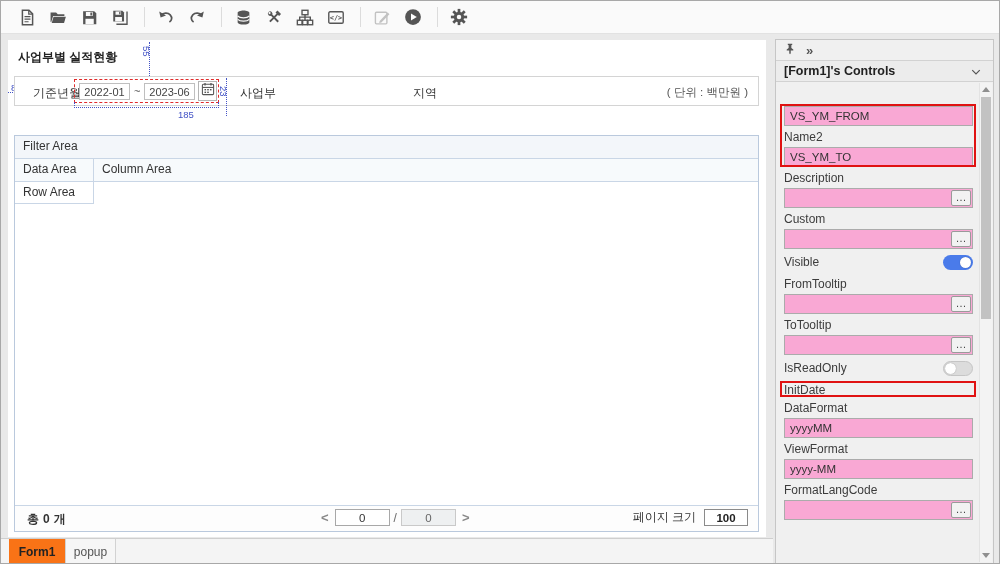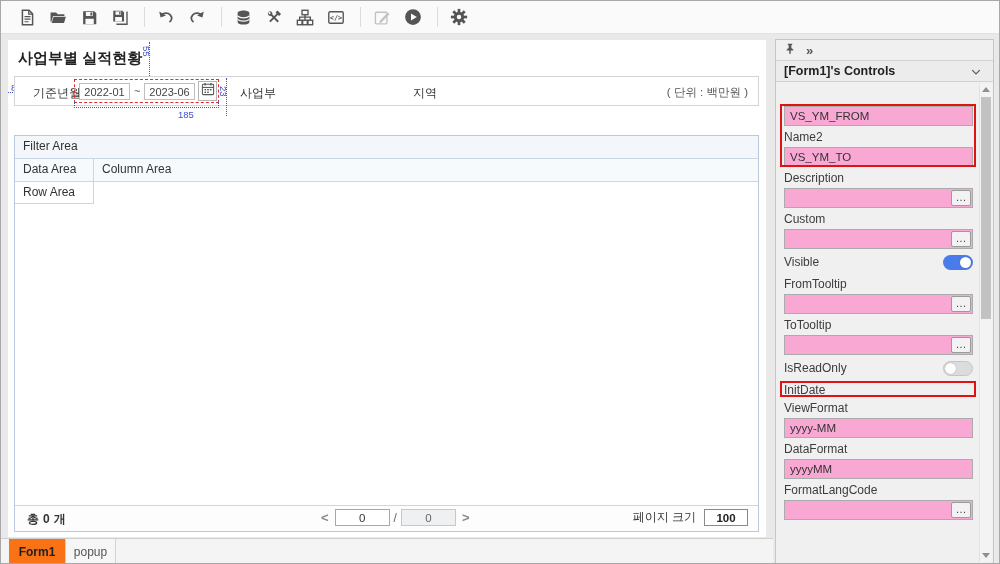--- a/index.html
+++ b/index.html
@@ -7,21 +7,21 @@
     background:#e9e9e9;overflow:hidden;font-family:"Liberation Sans","DejaVu Sans",sans-serif;
     -webkit-font-smoothing:antialiased;}
   
   .toolbar{position:absolute;left:0;top:0;right:0;height:33px;background:#fafafa;
     border-bottom:1px solid #e2e2e2;display:flex;align-items:center;padding-left:12px;box-sizing:border-box;}
   .tb-btn{width:28px;height:26px;display:flex;align-items:center;justify-content:center;margin-right:3px;cursor:pointer;}
   .tb-btn svg{display:block;}
   .tb-sep{width:1px;height:20px;background:#dcdcdc;margin:0 7px;}
   
   .canvas{position:absolute;left:7px;top:39px;width:758px;height:497px;background:#fff;}
-  .page-title{position:absolute;left:10px;top:9px;font-size:15px;font-weight:bold;color:#222;}
+  .page-title{position:absolute;left:10px;top:9px;font-size:12px;font-weight:bold;color:#222;}
   .guide{position:absolute;color:#4353c6;font-size:9.5px;}
   .guide-line-v{position:absolute;border-left:1px dotted #4353c6;width:0;}
   .guide-line-h{position:absolute;border-top:1px dotted #4353c6;height:0;}
   .rot{transform:rotate(90deg);transform-origin:left top;}
   .filterbar{position:absolute;left:6px;top:36px;width:745px;height:30px;border:1px solid #d4d4d4;background:#fff;box-sizing:border-box;}
   .flabel{position:absolute;font-size:12px;color:#333;}
   .red-dash{position:absolute;left:66px;top:39px;width:145px;height:24px;border:1px dashed #e02b2b;box-sizing:border-box;}
   .date-input{position:absolute;top:43px;width:51px;height:17px;border:1px solid #bfbfbf;background:#fff;
     font-size:11px;color:#444;text-align:center;box-sizing:border-box;padding:0;font-family:inherit;}
   .cal-btn{position:absolute;left:190px;top:41px;width:19px;height:20px;border:1px solid #b5b5b5;background:#fff;
@@ -384,27 +384,27 @@
           </div>
       </div>
 
       <div class="annot">
         <div class="field">
           <div class="f-label">InitDate</div>
         </div>
       </div>
 
       <div class="field">
+        <div class="f-label">DataFormat</div>
+        <input class="prop-input" value="yyyyMM" style="">
+      </div>
+
+      <div class="field">
         <div class="f-label">ViewFormat</div>
         <input class="prop-input" value="yyyy-MM" style="">
-      </div>
-
-      <div class="field">
-        <div class="f-label">DataFormat</div>
-        <input class="prop-input" value="yyyyMM" style="">
       </div>
 
       <div class="field">
         <div class="f-label">FormatLangCode</div>
         <div class="ell-wrap">
           <input class="prop-input" value="" style="">
           <div class="ell-btn">…</div>
         </div>
       </div>
     </div>

